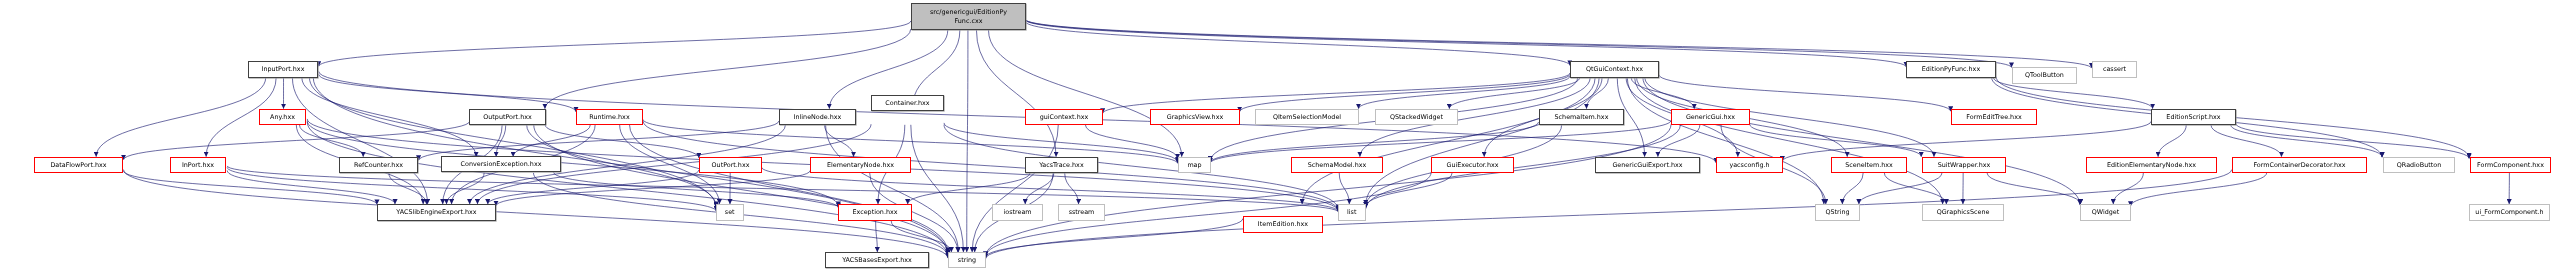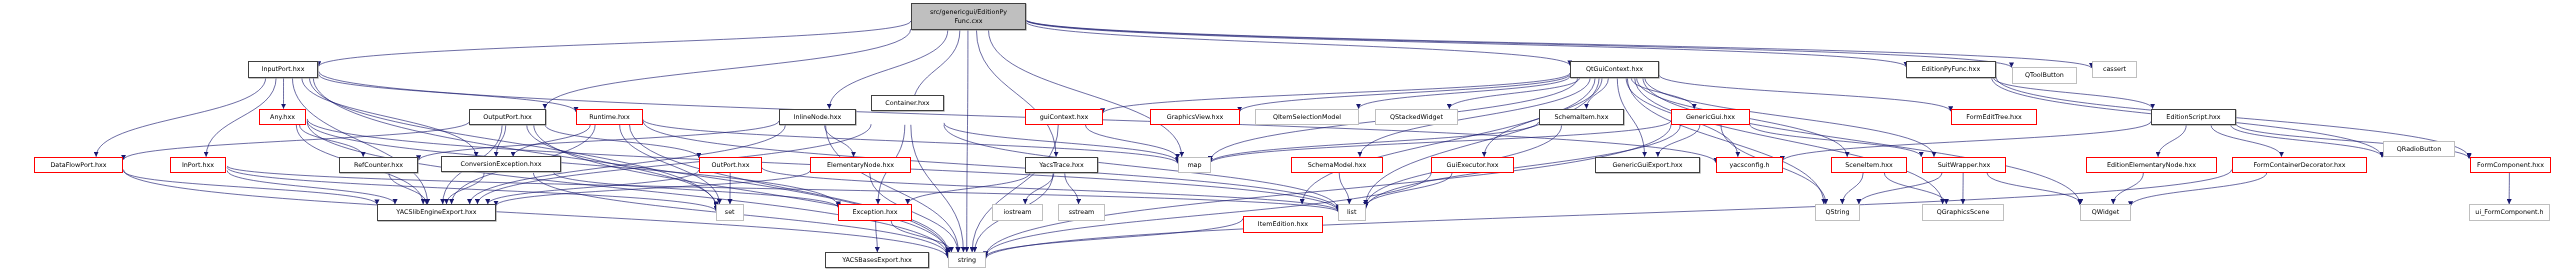--- a/index.html
+++ b/index.html
@@ -176,21 +176,21 @@
   <div class="node local" style="left: 1025px; top: 157px; width: 73px; height: 16px;">YacsTrace.hxx</div>
   <div class="node ext" style="left: 1178px; top: 157px; width: 33px; height: 16px;">map</div>
   <div class="node red" style="left: 1291px; top: 157px; width: 92px; height: 16px;">SchemaModel.hxx</div>
   <div class="node red" style="left: 1431px; top: 157px; width: 83px; height: 16px;">GuiExecutor.hxx</div>
   <div class="node local" style="left: 1595px; top: 157px; width: 105px; height: 16px;">GenericGuiExport.hxx</div>
   <div class="node red" style="left: 1716px; top: 157px; width: 67px; height: 16px;">yacsconfig.h</div>
   <div class="node red" style="left: 1831px; top: 157px; width: 76px; height: 16px;">SceneItem.hxx</div>
   <div class="node red" style="left: 1922px; top: 157px; width: 84px; height: 16px;">SuitWrapper.hxx</div>
   <div class="node red" style="left: 2086px; top: 157px; width: 131px; height: 16px;">EditionElementaryNode.hxx</div>
   <div class="node red" style="left: 2232px; top: 157px; width: 135px; height: 16px;">FormContainerDecorator.hxx</div>
-  <div class="node ext" style="left: 2383px; top: 141px; width: 72px; height: 16px;">QRadioButton</div>
+  <div class="node ext" style="left: 2383px; top: 157px; width: 72px; height: 16px;">QRadioButton</div>
   <div class="node red" style="left: 2470px; top: 157px; width: 81px; height: 16px;">FormComponent.hxx</div>
 
   <div class="node local" style="left: 377px; top: 204px; width: 119px; height: 16.6px;">YACSlibEngineExport.hxx</div>
   <div class="node ext" style="left: 716px; top: 204px; width: 27.5px; height: 16.6px;">set</div>
   <div class="node red" style="left: 838px; top: 204px; width: 74px; height: 16.6px;">Exception.hxx</div>
   <div class="node ext" style="left: 992px; top: 204px; width: 51px; height: 16.6px;">iostream</div>
   <div class="node ext" style="left: 1058px; top: 204px; width: 47px; height: 16.6px;">sstream</div>
   <div class="node red" style="left: 1243px; top: 204px; width: 80px; height: 16.6px; margin-top: 12px;">ItemEdition.hxx</div>
   <div class="node ext" style="left: 1338px; top: 204px; width: 27.5px; height: 16.6px;">list</div>
   <div class="node ext" style="left: 1815px; top: 204px; width: 45px; height: 16.6px;">QString</div>

